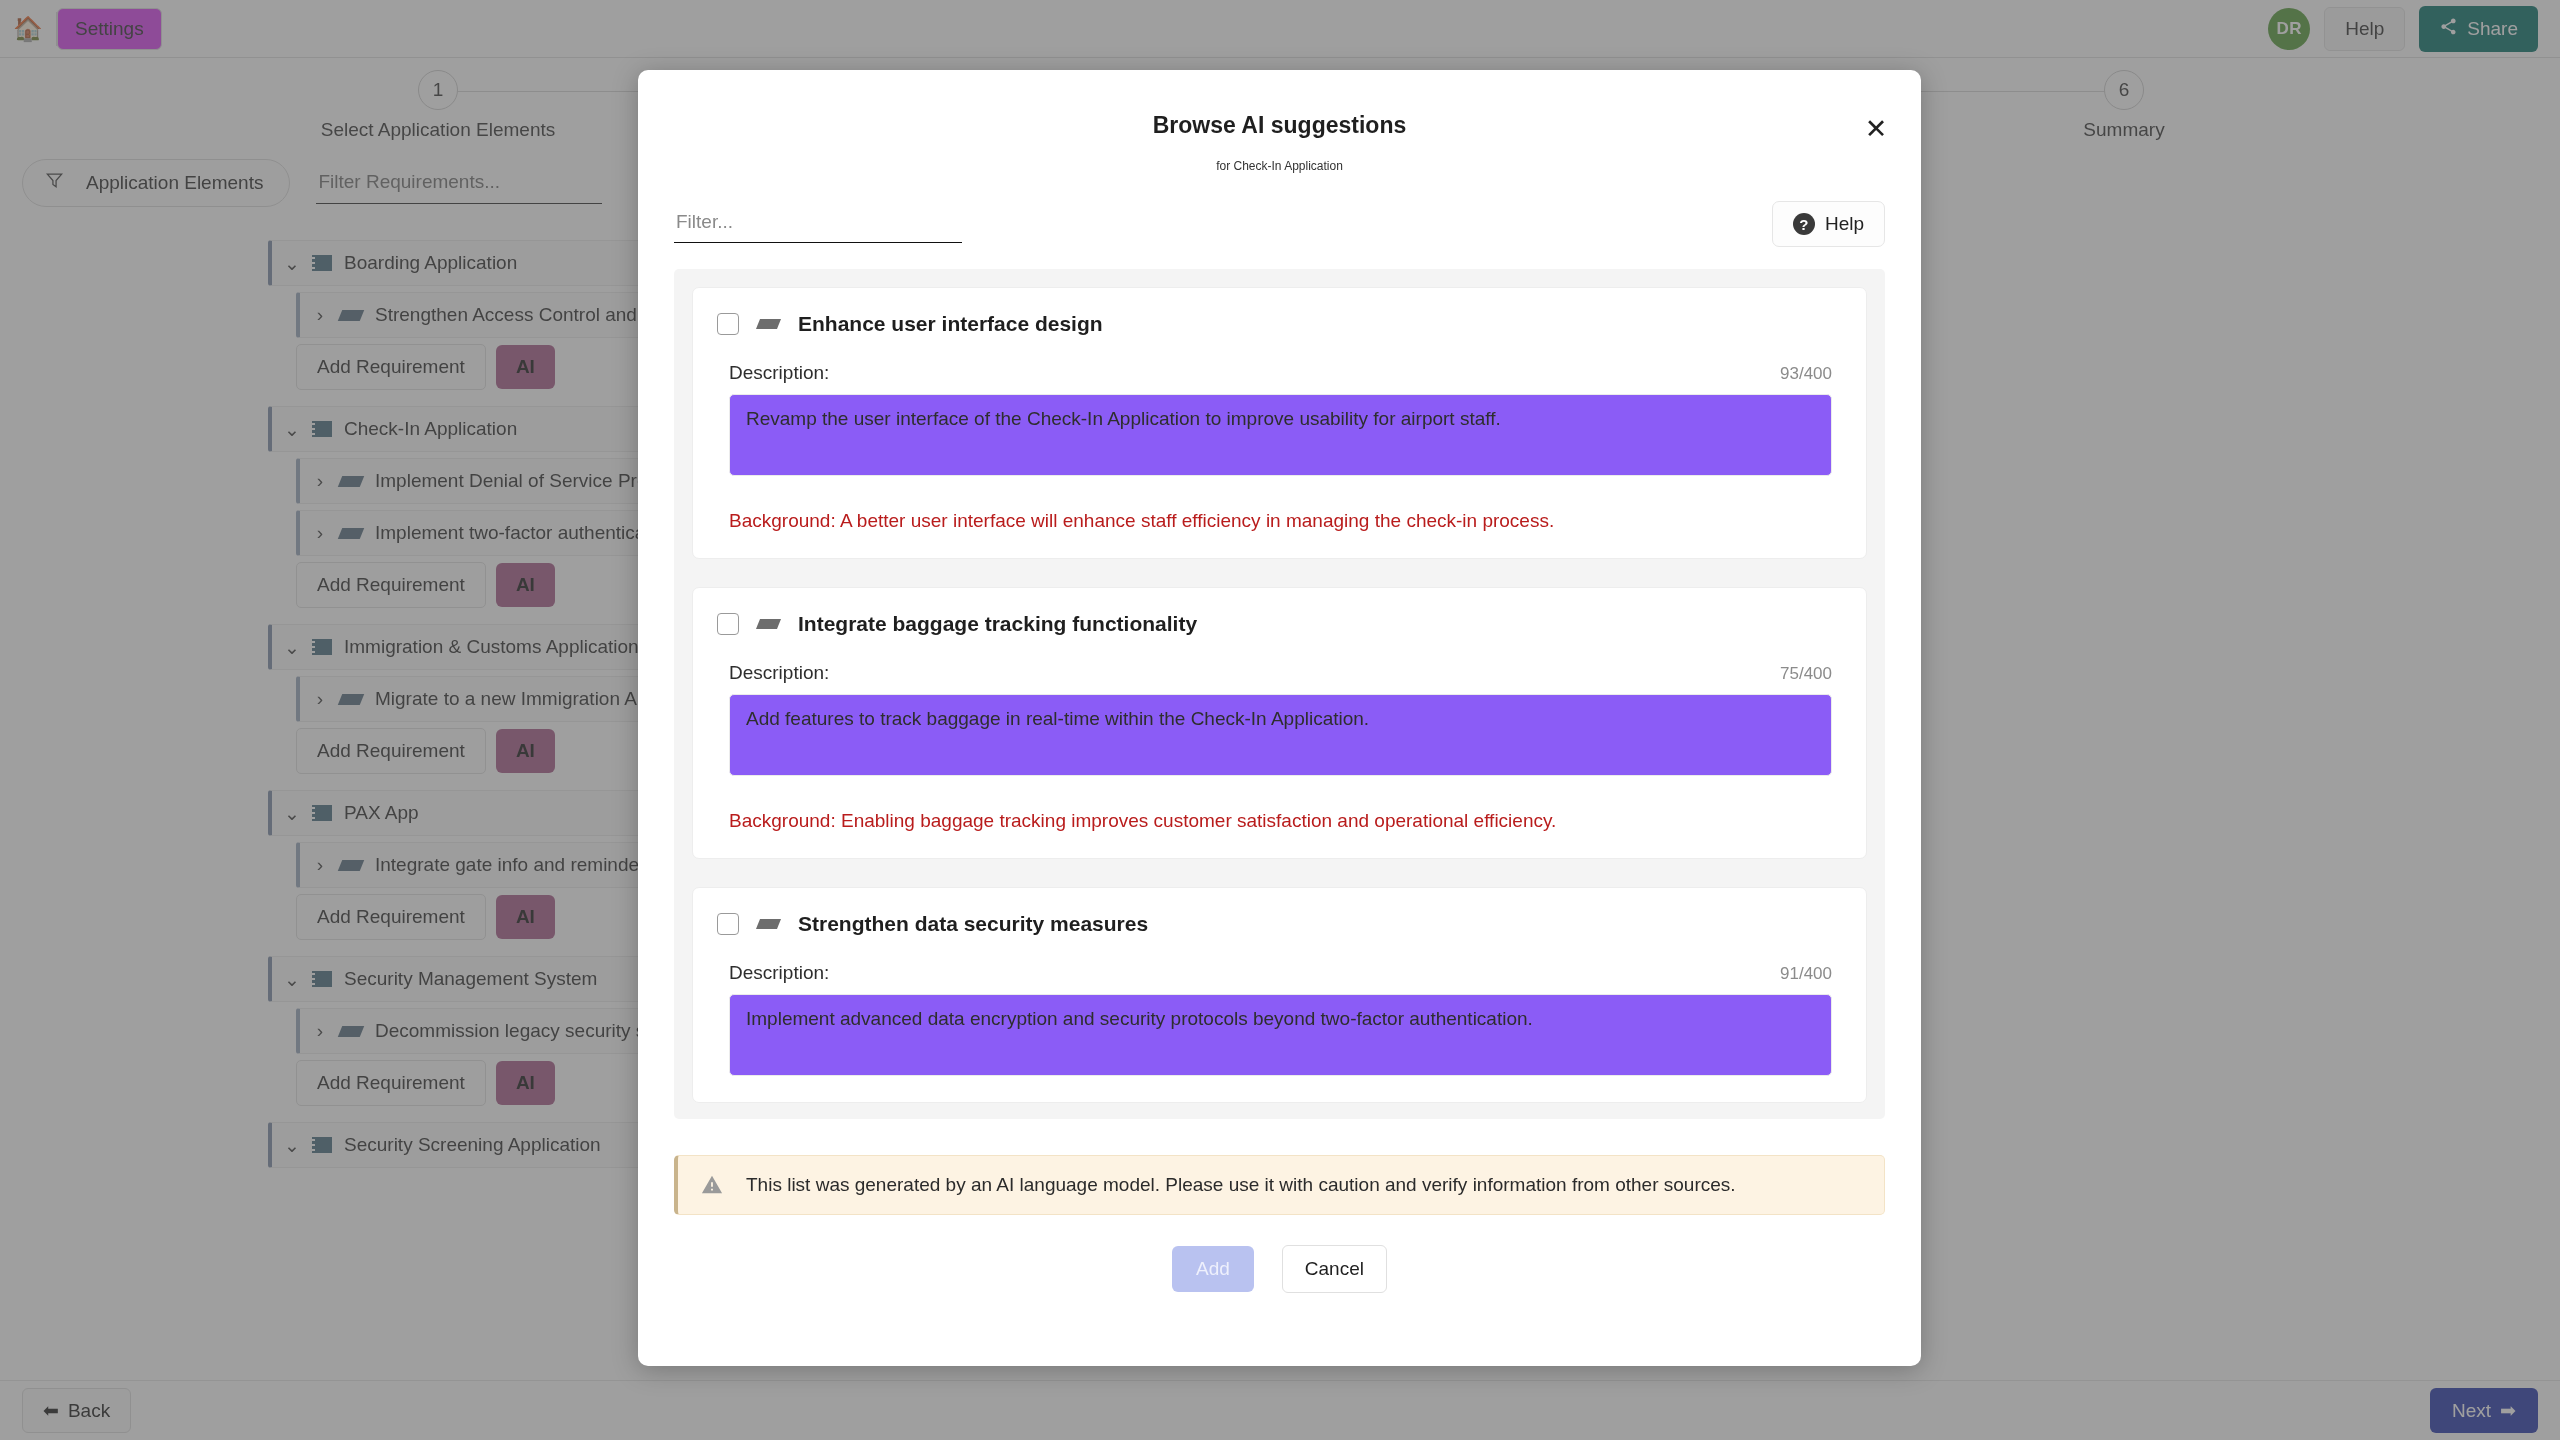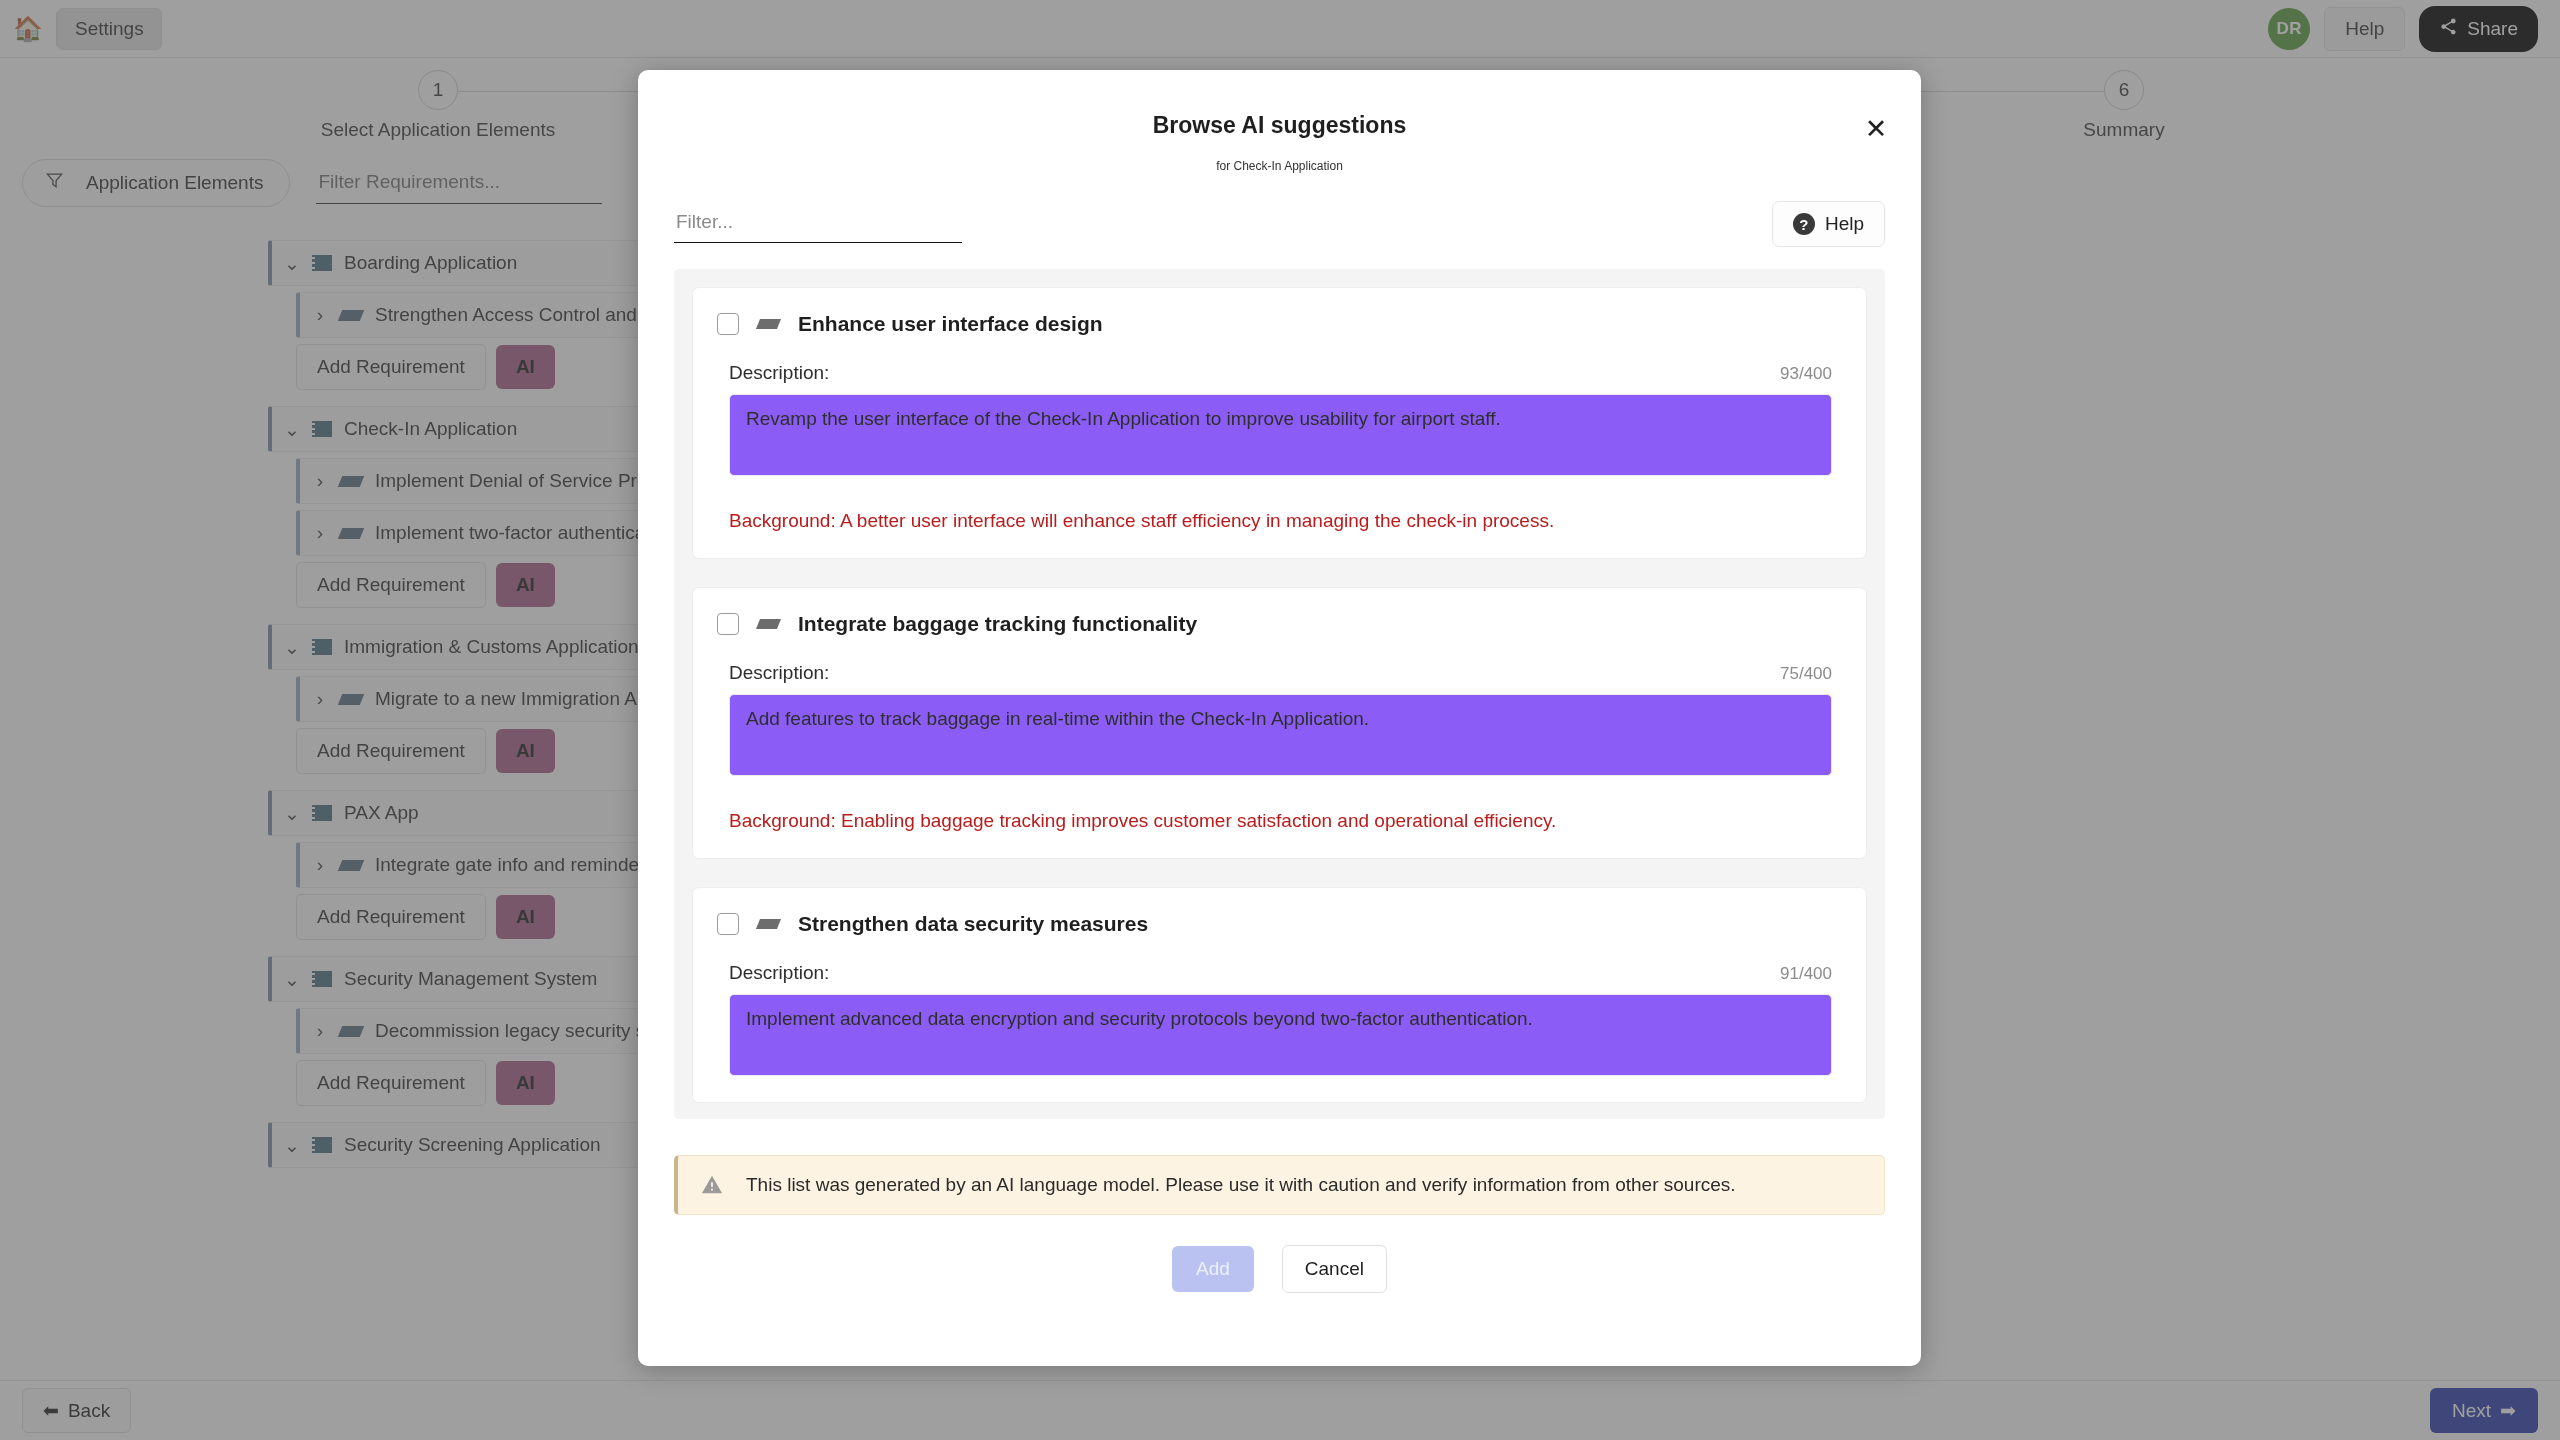--- a/index.html
+++ b/index.html
@@ -24,38 +24,38 @@
     width: 56px; height: 58px; display: flex; align-items: center; justify-content: center;
     color: #333; font-size: 24px;
   }
   .vdiv { width: 1px; height: 34px; background: #dcdcdc; }
   .app-title {
     font-size: 24px; font-weight: bold; color: #2b2b2b;
     padding: 0 22px 0 26px; white-space: nowrap;
   }
   .settings-btn {
     border: 1px solid #dddddd; border-radius: 6px;
-    background: #e5e5e5; color: #333;
+    background: #d946ef; color: #333;
     font-size: 19px; padding: 9px 17px; cursor: pointer;
   }
   .topbar-right {
     margin-left: auto; display: flex; align-items: center; gap: 14px; padding-right: 22px;
   }
   .avatar {
     width: 42px; height: 42px; border-radius: 50%;
     background: #5a9e3f; color: #ffffff;
     display: flex; align-items: center; justify-content: center;
     font-size: 17px; font-weight: bold; letter-spacing: .5px;
   }
   .help-btn {
     border: 1px solid #e2e2e2; border-radius: 6px; background: #f7f7f7;
     color: #333; font-size: 19px; padding: 10px 20px; cursor: pointer;
   }
   .share-btn {
-    border: none; border-radius: 16px; background: #000000; color: #ffffff;
+    border: none; border-radius: 6px; background: #0f766e; color: #ffffff;
     font-size: 19px; padding: 11px 20px; cursor: pointer;
     display: flex; align-items: center; gap: 9px;
   }
   .share-btn svg { width: 19px; height: 19px; fill: #ffffff; }
 
   
   .stepper {
     position: absolute; top: 58px; left: 0; right: 0; height: 90px;
     display: flex; align-items: flex-start;
   }

